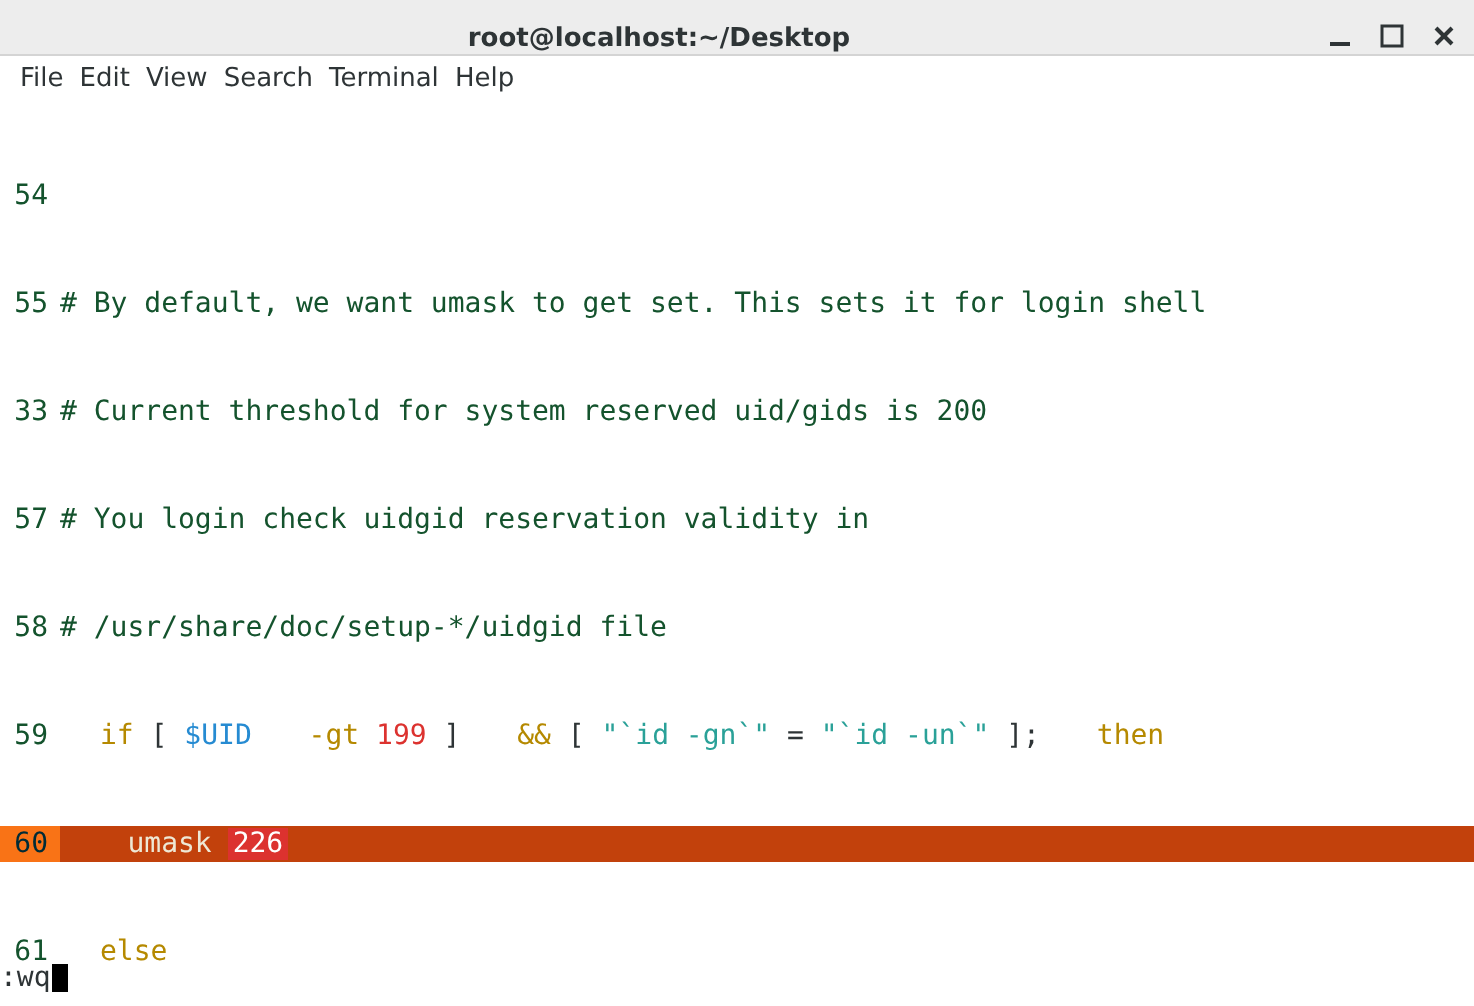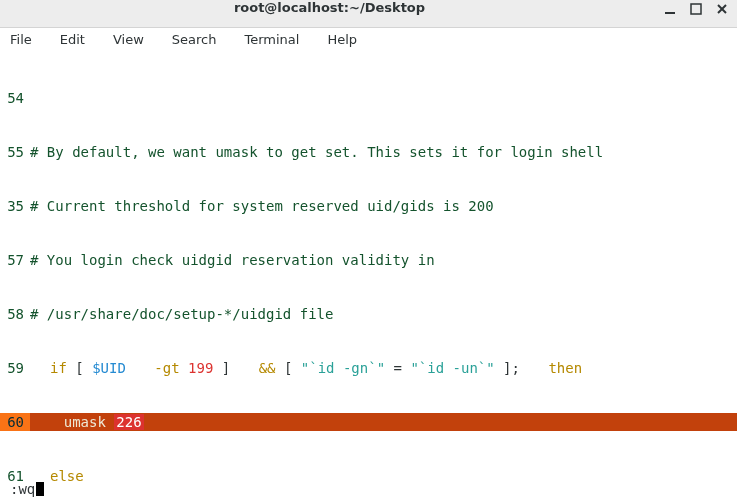--- a/index.html
+++ b/index.html
@@ -1,36 +1,36 @@
 <!DOCTYPE html>
 <html><head>
 <meta charset="utf-8">
 <style>
   * { margin: 0; padding: 0; box-sizing: border-box; }
   body { font-family: "DejaVu Sans", sans-serif; font-size: 13px; background: #fff; width: 737px; height: 503px; overflow: hidden; color: #2e3436; }
-  .titlebar { display: flex; align-items: flex-start; height: 28px; background: #ededed; border-bottom: 1px solid #d4d4d4; padding: 0 6px; }
+  .titlebar { display: flex; align-items: flex-end; height: 28px; background: #ededed; border-bottom: 1px solid #d4d4d4; padding: 0 6px; }
   .titlebar .title { flex: 1; text-align: center; font-weight: bold; color: #2e3436; }
   .winbtn { width: 18px; height: 18px; margin-left: 8px; display: flex; align-items: center; justify-content: center; color: #2e3436; }
   .winbtn svg { display: block; }
-  .menubar { display: flex; gap: 28px; padding: 4px 10px 6px; font-size: 13px; color: #2e3436; }
+  .menubar { display: flex; gap: 8px; padding: 4px 10px 6px; font-size: 13px; color: #2e3436; }
   .menubar span { cursor: default; }
   .editor { font-family: "DejaVu Sans Mono", monospace; font-size: 14px; line-height: 18px; white-space: pre; }
   .row { display: flex; }
   .ln { width: 30px; text-align: right; color: #14532d; padding-right: 6px; user-select: none; }
   .ln.cur { background: #f97316; color: #002b36; }
   .code { flex: 1; }
   .row.cur .code { background: #c2410c; color: #eee8d5; }
   .row.cur .code .umask { color: #eee8d5; }
   .row.cur .code .hl { background: #dc322f; color: #fff; padding: 0 2px; }
   .Comment  { color: #14532d; }
   .Statement{ color: #b58900; margin-left: 20px; }
   .String   { color: #2aa198; }
   .Constant { color: #dc322f; }
   .Ident    { color: #268bd2; }
-  .cmdline { position: absolute; bottom: 6px; left: 10px; font-family: "DejaVu Sans Mono", monospace; font-size: 14px; display: flex; align-items: center; }
+  .cmdline { position: absolute; bottom: 6px; left: 0; font-family: "DejaVu Sans Mono", monospace; font-size: 14px; display: flex; align-items: center; }
   .cursor { display: inline-block; width: 8px; height: 14px; background: #000; margin-left: 1px; }
 </style>
 </head>
 <body>
 
 <div class="titlebar">
   <span class="title">root@localhost:~/Desktop</span>
   <span class="winbtn">
     <svg width="12" height="12">
         <line x1="1" y1="10" x2="11" y2="10" stroke="#2e3436" stroke-width="2"></line>
@@ -54,21 +54,21 @@
   <span>Edit</span>
   <span>View</span>
   <span>Search</span>
   <span>Terminal</span>
   <span>Help</span>
 </div>
 
 <div class="editor">
   <div class="row"><span class="ln">54</span><span class="code"></span></div>
   <div class="row"><span class="ln">55</span><span class="code Comment"># By default, we want umask to get set. This sets it for login shell</span></div>
-  <div class="row"><span class="ln">35</span><span class="code Comment"># Current threshold for system reserved uid/gids is 200</span></div>
+  <div class="row"><span class="ln">33</span><span class="code Comment"># Current threshold for system reserved uid/gids is 200</span></div>
   <div class="row"><span class="ln">57</span><span class="code Comment"># You login check uidgid reservation validity in</span></div>
   <div class="row"><span class="ln">58</span><span class="code Comment"># /usr/share/doc/setup-*/uidgid file</span></div>
   <div class="row"><span class="ln">59</span><span class="code"><span class="Statement">if</span><span> [ </span><span class="Ident">$UID</span><span class="Statement"> -gt </span><span class="Constant">199</span><span> ] </span><span class="Statement">&amp;&amp;</span><span> [ </span><span class="String">"`id -gn`"</span><span> = </span><span class="String">"`id -un`"</span><span> ]; </span><span class="Statement">then</span></span></div>
   <div class="row cur"><span class="ln cur">60</span><span class="code"><span>    </span><span class="umask">umask</span><span> </span><span class="hl">226</span></span></div>
   <div class="row"><span class="ln">61</span><span class="code"><span class="Statement">else</span></span></div>
   
   
   
   
   

